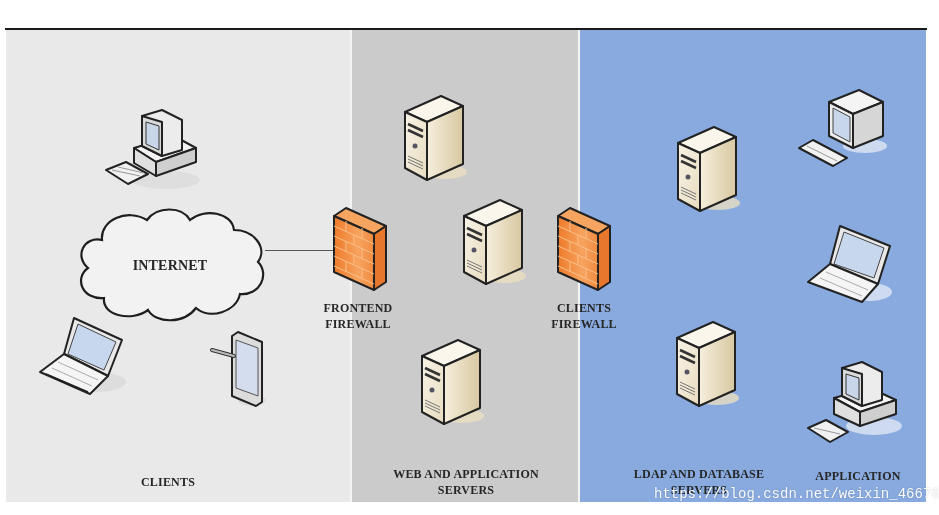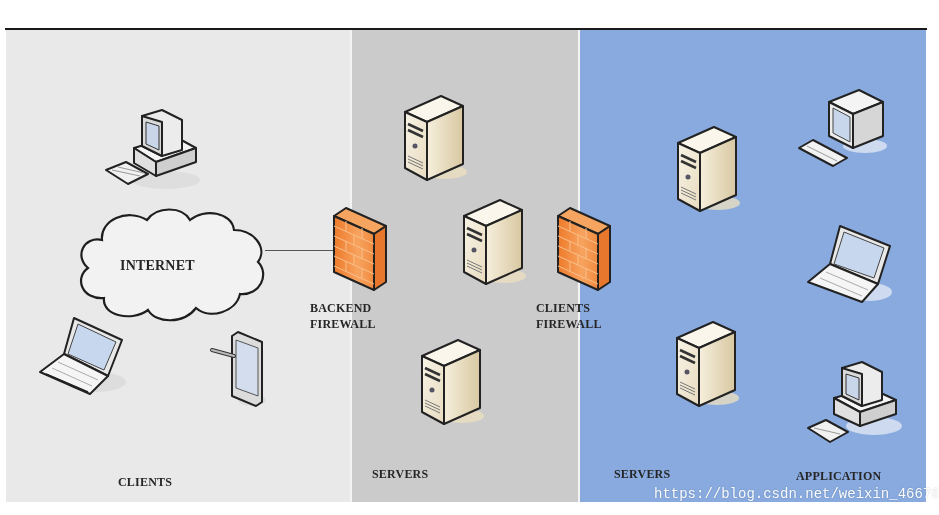--- a/index.html
+++ b/index.html
@@ -3,21 +3,21 @@
 <meta charset="utf-8">
 <style>
   html, body { margin: 0; padding: 0; background: #ffffff; }
   body { width: 939px; height: 515px; position: relative; overflow: hidden; font-family: "Liberation Serif", serif; }
   .topline { position: absolute; left: 5px; top: 28px; width: 922px; height: 2px; background: #1a1a1a; }
   .zone { position: absolute; top: 30px; height: 472px; }
   .zone-clients { left: 6px; width: 344px; background: #e9e9e9; }
   .zone-web { left: 352px; width: 226px; background: #cbcbcb; }
   .zone-ldap { left: 580px; width: 346px; background: #88aadf; }
   .divider { position: absolute; top: 30px; width: 2px; height: 472px; background: #f4f4f4; }
-  .lbl { position: absolute; font-weight: bold; font-size: 12px; color: #262626; text-align: left; line-height: 16px; letter-spacing: 0.2px; }
+  .lbl { position: absolute; font-weight: bold; font-size: 12px; color: #262626; text-align: center; line-height: 16px; letter-spacing: 0.2px; }
   .icon { position: absolute; }
   svg { display: block; overflow: visible; }
   .link-line { position: absolute; left: 265px; top: 250px; width: 90px; height: 1px; background: #555; }
   .watermark { position: absolute; left: 654px; top: 486px; font-family: Liberation Mono, monospace; font-size: 14px; color: #ffffff; text-shadow: 0 0 2px rgba(0,0,0,0.25); white-space: nowrap; opacity: 0.95; }
 </style>
 </head>
 <body>
 
 <div class="topline"></div>
 
@@ -99,21 +99,21 @@
       <line x1="22" y1="29" x2="22" y2="39"></line>
         <line x1="14" y1="35" x2="14" y2="45"></line>
       <line x1="30" y1="42" x2="30" y2="52"></line>
         <line x1="22" y1="49" x2="22" y2="59"></line>
       <line x1="14" y1="55" x2="14" y2="65"></line>
         <line x1="30" y1="62" x2="30" y2="72"></line>
     </g>
   </svg>
 </div>
 <div class="lbl" style="left:310px;top:300px;width:96px">
-  <div>BACKEND</div>
+  <div>FRONTEND</div>
   <div>FIREWALL</div>
 </div>
 
 <div class="icon" style="left:556px;top:206px">
   <svg width="56" height="86" viewBox="0 0 56 86">
     <polygon points="2,10 14,2 54,20 42,28" fill="#f6a560" stroke="#222" stroke-width="2" stroke-linejoin="round"></polygon>
     <polygon points="2,10 42,28 42,84 2,66" fill="url(#fwg)" stroke="#222" stroke-width="2" stroke-linejoin="round"></polygon>
     <polygon points="42,28 54,20 54,76 42,84" fill="#e6772c" stroke="#222" stroke-width="2" stroke-linejoin="round"></polygon>
     <g stroke="#f9c08a" stroke-width="1">
       <line x1="2" y1="20" x2="42" y2="38"></line>
@@ -186,20 +186,21 @@
     <line x1="7" y1="30" x2="22" y2="37" stroke="#333" stroke-width="2.5"></line>
     <line x1="7" y1="36" x2="22" y2="43" stroke="#333" stroke-width="2.5"></line>
     <circle cx="14" cy="52" r="2.5" fill="#556"></circle>
     <line x1="7" y1="62" x2="22" y2="69" stroke="#777" stroke-width="1"></line>
     <line x1="7" y1="65" x2="22" y2="72" stroke="#777" stroke-width="1"></line>
     <line x1="7" y1="68" x2="22" y2="75" stroke="#777" stroke-width="1"></line>
   </svg>
 </div>
 
 <div class="lbl" style="left:372px;top:466px;width:188px">
+  <div>WEB AND APPLICATION</div>
   <div>SERVERS</div>
 </div>
 
 <div class="icon" style="left:674px;top:125px">
   <svg width="72" height="88" viewBox="0 0 72 88">
     <ellipse cx="44" cy="78" rx="22" ry="7" fill="#efe1bf" opacity="0.75"></ellipse>
     <polygon points="4,18 40,2 62,12 26,28" fill="#faf6ec" stroke="#222" stroke-width="2" stroke-linejoin="round"></polygon>
     <polygon points="4,18 26,28 26,86 4,74" fill="url(#srvFront)" stroke="#222" stroke-width="2" stroke-linejoin="round"></polygon>
     <polygon points="26,28 62,12 62,70 26,86" fill="url(#srvSide)" stroke="#222" stroke-width="2" stroke-linejoin="round"></polygon>
     <line x1="7" y1="30" x2="22" y2="37" stroke="#333" stroke-width="2.5"></line>
@@ -257,17 +258,18 @@
     <polygon points="56,50 92,38 92,52 56,64" fill="#cfcfcf" stroke="#222" stroke-width="2" stroke-linejoin="round"></polygon>
     <polygon points="38,6 58,0 78,10 78,38 58,44 38,34" fill="#ececec" stroke="#222" stroke-width="2" stroke-linejoin="round"></polygon>
     <polygon points="38,6 58,12 58,44 38,34" fill="#d9d9d9" stroke="#222" stroke-width="2" stroke-linejoin="round"></polygon>
     <polygon points="42,12 55,16 55,38 42,32" fill="#c9d6ea" stroke="#333" stroke-width="1"></polygon>
     <polygon points="4,66 22,58 44,70 26,80" fill="#f1f1f1" stroke="#222" stroke-width="2" stroke-linejoin="round"></polygon>
     <line x1="10" y1="66" x2="36" y2="72" stroke="#999" stroke-width="1"></line>
   </svg>
 </div>
 
 <div class="lbl" style="left:614px;top:466px;width:170px">
+  <div>LDAP AND DATABASE</div>
   <div>SERVERS</div>
 </div>
 <div class="lbl" style="left:796px;top:468px;width:124px">APPLICATION</div>
 
 <div class="watermark">https://blog.csdn.net/weixin_46676743</div>
 
 </body></html>

